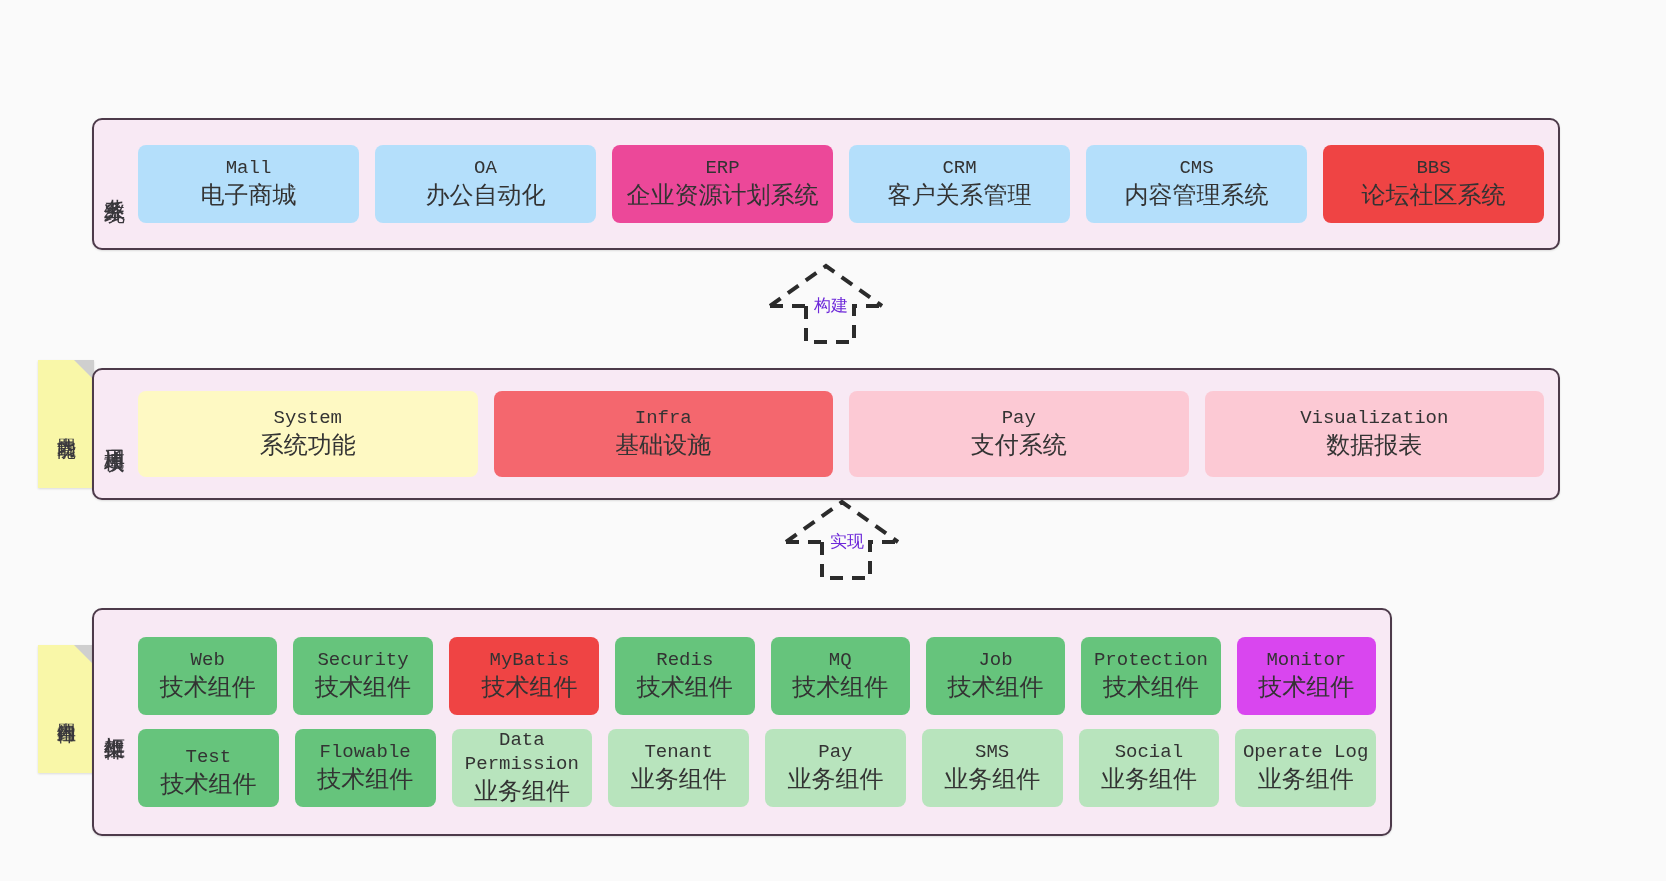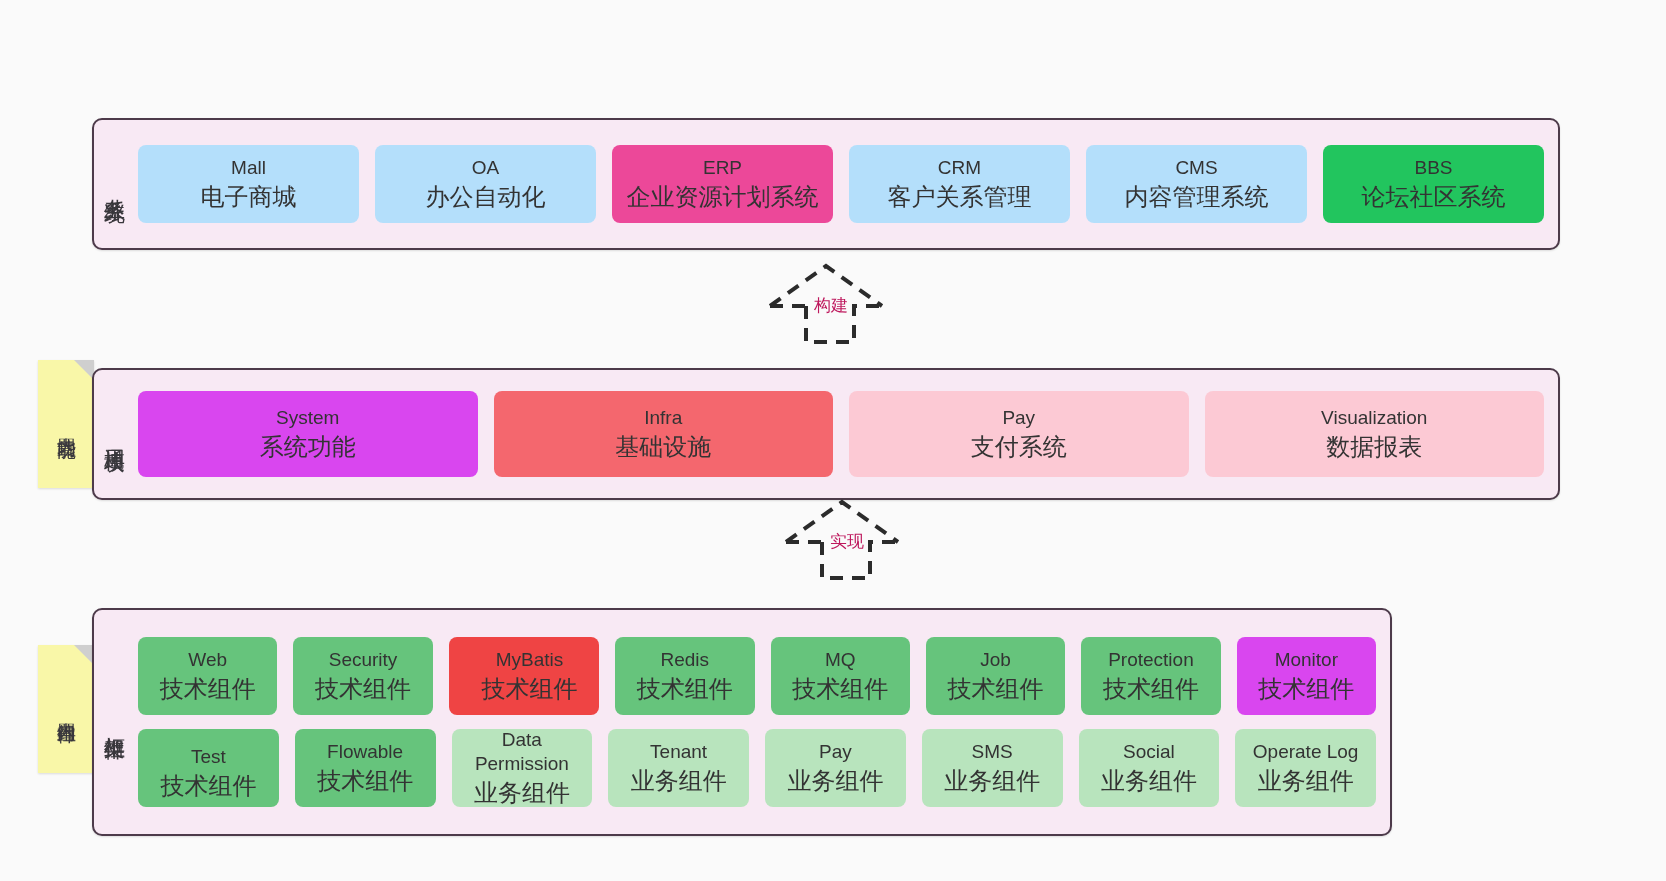--- a/index.html
+++ b/index.html
@@ -65,20 +65,21 @@
     flex-direction:column;
     align-items:center;
     justify-content:center;
     text-align:center;
     color:#333;
     font-size:19px;
     line-height:1.30;
     box-sizing:border-box;
     padding:6px 4px;
     user-select:none;
+    font-family:Liberation Mono, monospace;
   }
   .card .sub{font-size:24px;}
   .card.h-sys{height:78px;}
   .card.h-mod{height:86px;}
   .card.h-cmp{height:78px;}
 
   
   .c-blue{background:#b4dffb;}
   .c-red{background:#f4676e;}
   .c-pink{background:#fcc9d4;}
@@ -109,21 +110,21 @@
     border-top:20px solid #cfcfcf;
     border-left:20px solid transparent;
   }
 
   
   .arrow{position:absolute;}
   .arrow svg{display:block;overflow:visible;}
   .arrow-label{
     position:absolute;
     font-size:17px;
-    color:#be185d;
+    color:#6d28d9;
     background:transparent;
     white-space:nowrap;
     user-select:none;
   }
 </style>
 </head>
 <body style="background: rgb(250, 250, 250);">
 
 <div class="canvas">
 
@@ -143,21 +144,21 @@
           <div class="sub">企业资源计划系统</div>
         </div>
         <div class="card h-sys c-blue" style="background: rgb(180, 223, 251);">
           <div>CRM</div>
           <div class="sub">客户关系管理</div>
         </div>
         <div class="card h-sys c-blue" style="background: rgb(180, 223, 251);">
           <div>CMS</div>
           <div class="sub">内容管理系统</div>
         </div>
-        <div class="card h-sys c-blue" style="background: #22c55e; align-items: center;">
+        <div class="card h-sys c-blue" style="background: #ef4444; align-items: center;">
           <div>BBS</div>
           <div class="sub">论坛社区系统</div>
         </div>
       </div>
   </div>
 
   <div class="arrow" style="left:762px;top:258px;width:150px;height:88px;">
     <svg width="150" height="88" viewBox="0 0 150 88">
       <path d="M8 48 L64 8 L120 48" fill="none" stroke="#2b2b2b" stroke-width="4" stroke-dasharray="13 9" stroke-linecap="butt"></path>
       <path d="M44 48 L44 84 L92 84 L92 48 L120 48" fill="none" stroke="#2b2b2b" stroke-width="4" stroke-dasharray="13 9" stroke-linecap="butt"></path>
@@ -166,21 +167,21 @@
     <span class="arrow-label" style="left:52px;top:36px;">构建</span>
   </div>
 
   <div class="note" style="left: 38px; top: 360px; height: 128px; background: rgb(249, 247, 168);">
     <span class="fold"></span>
     <span>内置功能</span>
   </div>
   <div class="panel" id="panel-1" style="left: 92px; top: 368px; width: 1468px; height: 132px; background: rgb(248, 233, 244); border-color: rgb(77, 58, 74);">
     <div class="panel-title">通用模块</div>
     <div class="panel-body" id="body-1">
-        <div class="card h-mod c-red" style="background: #d946ef;">
+        <div class="card h-mod c-red" style="background: #fef9c3;">
           <div>System</div>
           <div class="sub">系统功能</div>
         </div>
         <div class="card h-mod c-red" style="background: rgb(244, 103, 110);">
           <div>Infra</div>
           <div class="sub">基础设施</div>
         </div>
         <div class="card h-mod c-pink" style="background: rgb(252, 201, 212);">
           <div>Pay</div>
           <div class="sub">支付系统</div>

